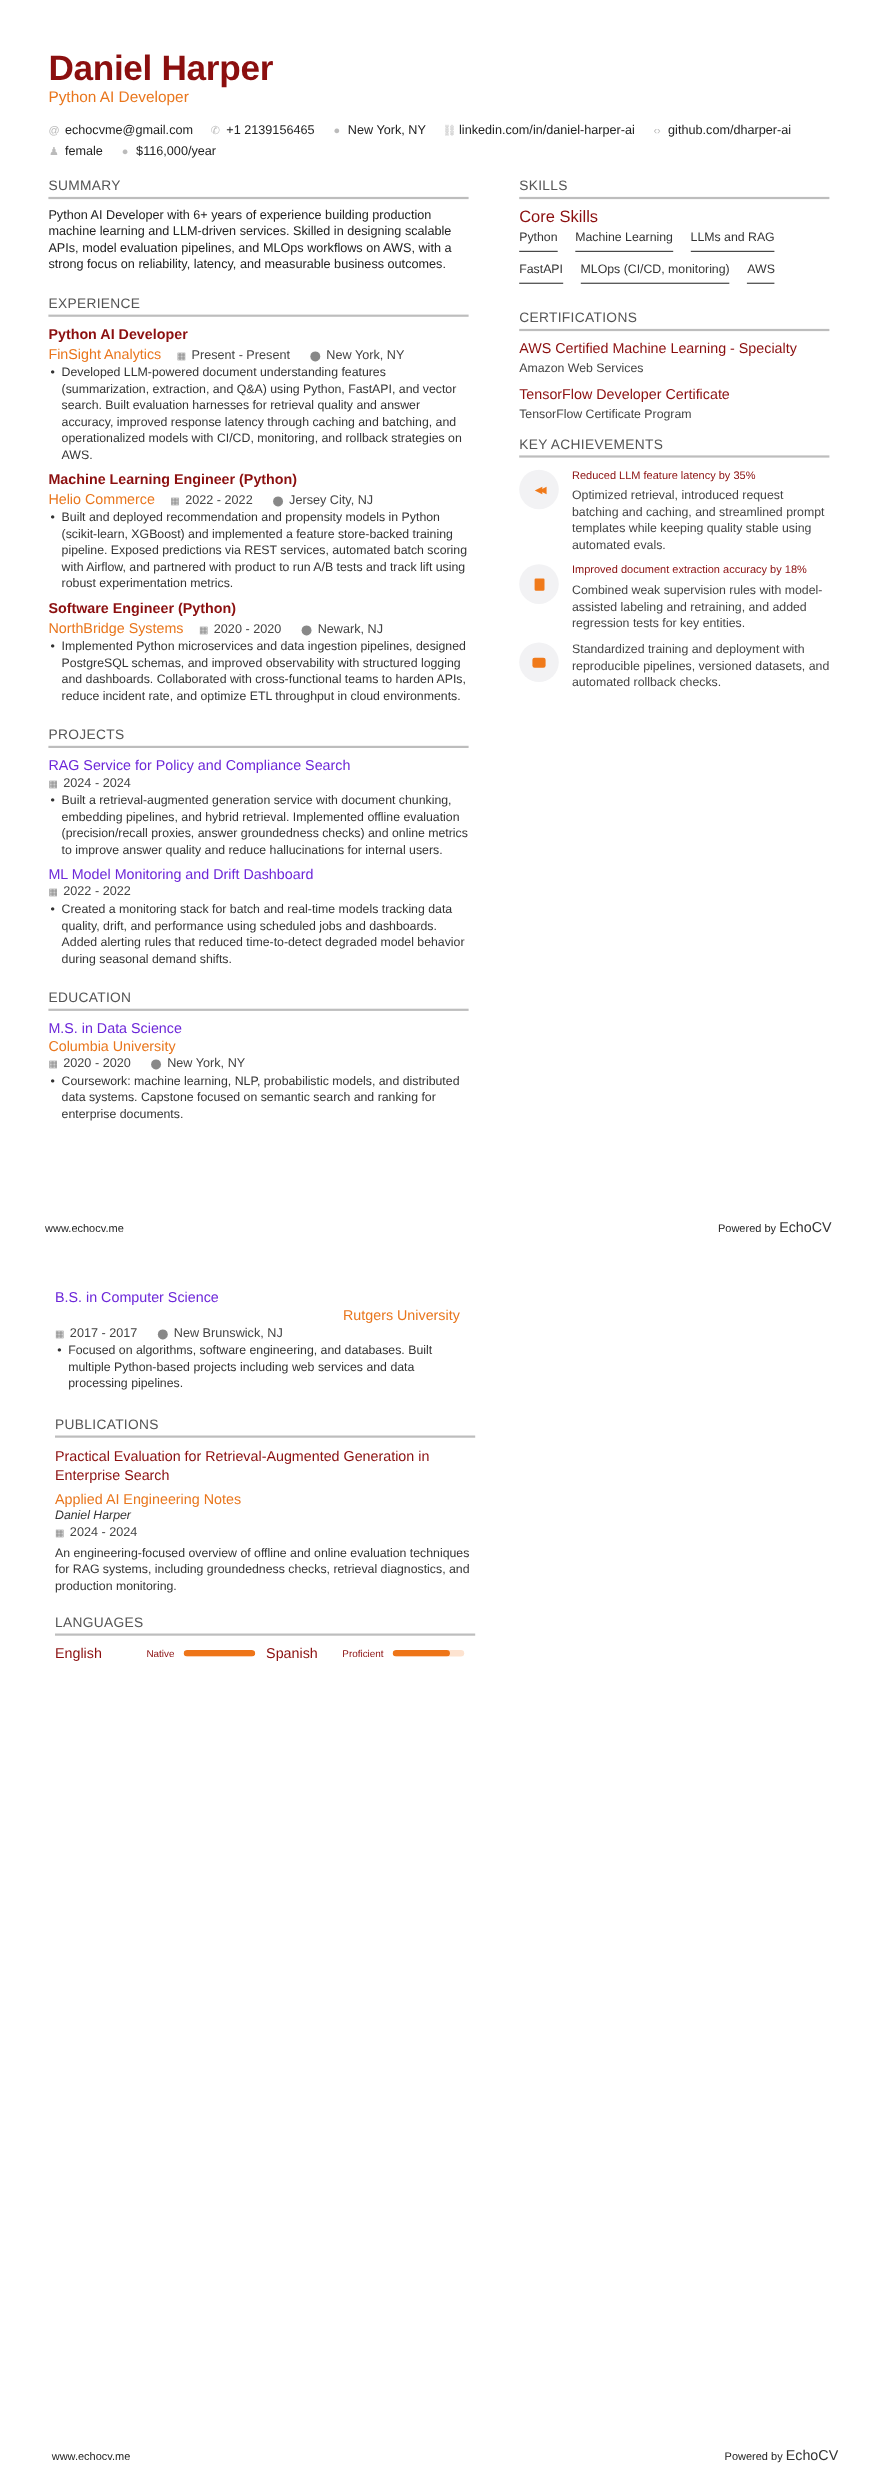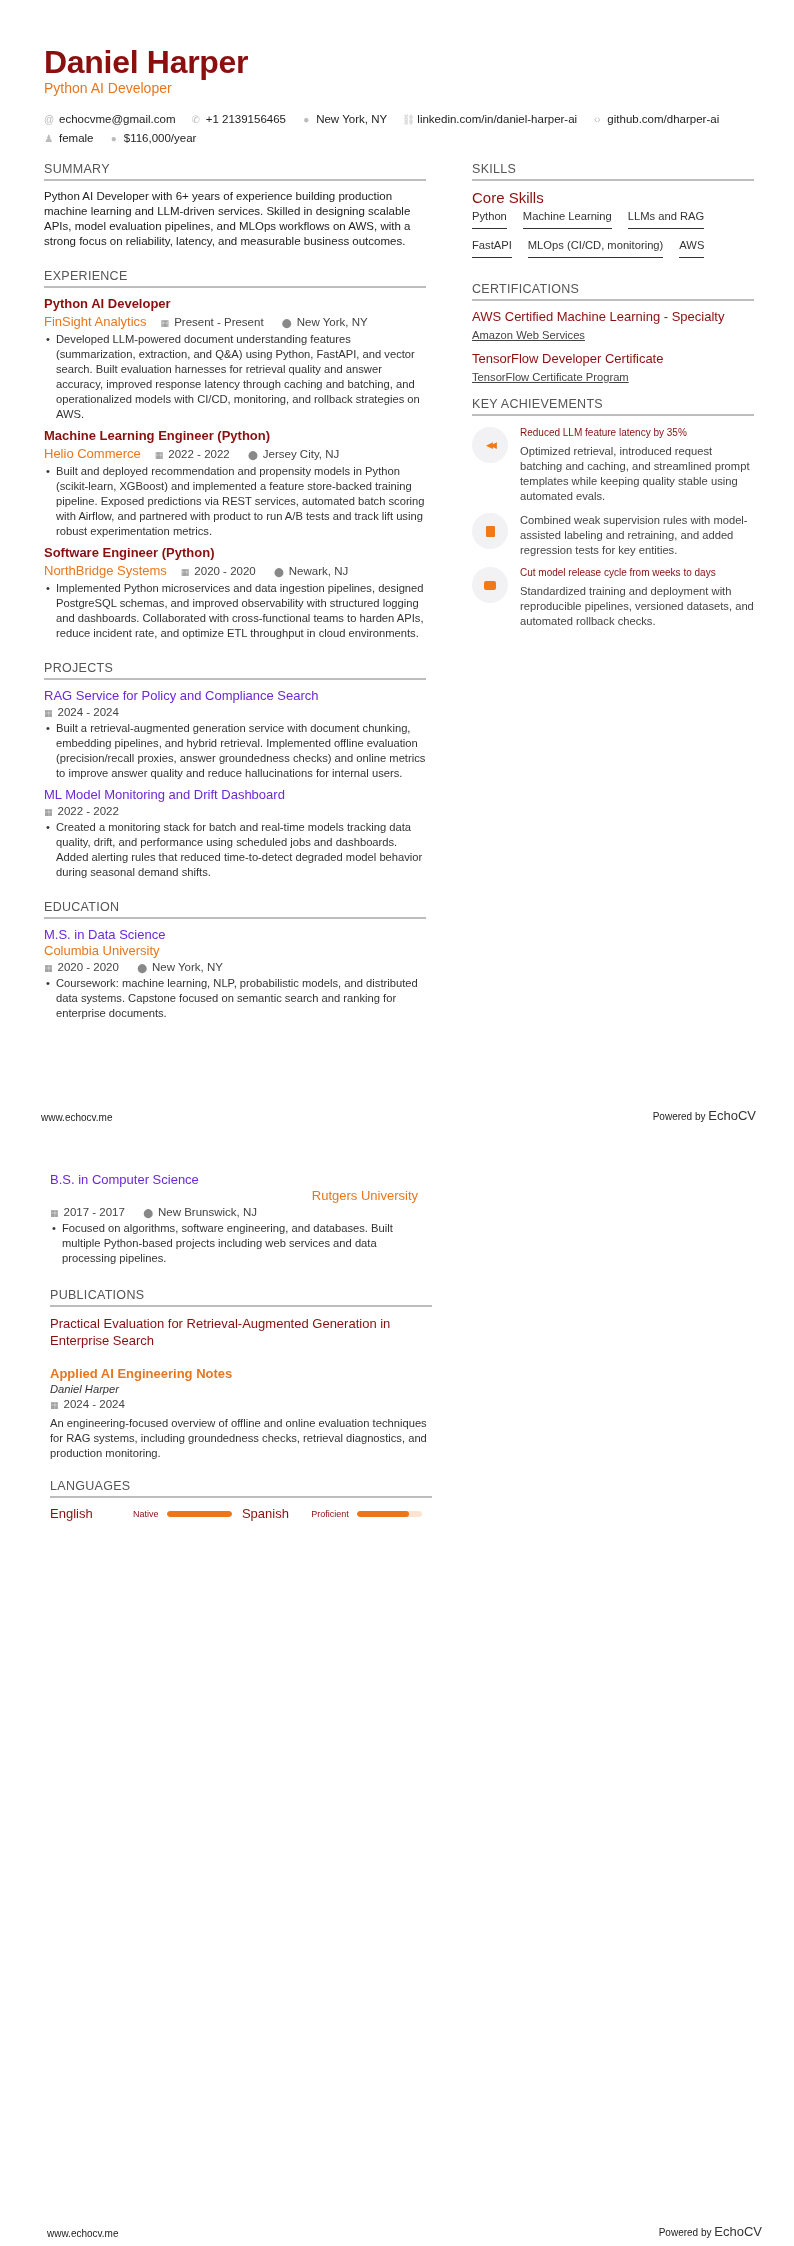--- a/index.html
+++ b/index.html
@@ -22,34 +22,34 @@
   .meta { display: inline-flex; align-items: baseline; margin-right: 18px; color: #444; font-size: 11.5px; }
   .meta .mi { color: #888; font-size: 9px; margin-right: 5px; }
   ul.bul { list-style: none; margin: 3px 0 0 0; }
   ul.bul li { position: relative; padding-left: 12px; font-size: 11.2px; line-height: 15px; color: #333; }
   ul.bul li::before { content: "•"; position: absolute; left: 2px; top: 0; color: #333; }
   .proj-t { font-size: 13px; color: #6d28d9; margin-top: 2px; }
   .sk-h { font-size: 15px; color: #8b0f0f; margin-top: 2px; }
   .sk-wrap { display: flex; flex-wrap: wrap; margin-top: 4px; }
   .sk-tag { font-size: 11.2px; color: #333; padding-bottom: 6px; border-bottom: 1.5px solid #333; margin: 0 16px 10px 0; }
   .cert-t { font-size: 13px; color: #8b0f0f; }
-  .cert-s { font-size: 11.2px; color: #444; margin-top: 5px; margin-bottom: 10px; text-decoration: underline; }
+  .cert-s { font-size: 11.2px; color: #444; margin-top: 5px; margin-bottom: 10px; }
   .ach { display: flex; margin-bottom: 6px; }
   .ach-ic { width: 36px; height: 36px; border-radius: 50%; background: #f2f2f4; color: #f07a1a; display: flex; align-items: center; justify-content: center; font-size: 12px; flex: 0 0 36px; margin-right: 12px; margin-top: 3px; }
   .ach-t { font-size: 10px; color: #8b0f0f; line-height: 17px; }
   .ach-d { font-size: 11.2px; color: #444; line-height: 15px; margin-top: 3px; }
   .footer { position: absolute; font-size: 10px; color: #222; }
   .footer .brand { font-size: 13px; color: #333; }
   .lang-row { display: flex; align-items: center; margin-top: 6px; }
   .lang-n { font-size: 13px; color: #8b0f0f; width: 84px; }
   .lang-l { font-size: 9px; color: #8b0f0f; margin-right: 8px; }
   .lang-bar { width: 66px; height: 6px; border-radius: 3px; background: #fde3d0; margin-right: 10px; overflow: hidden; }
   .lang-fill { height: 100%; background: #ee7518; border-radius: 3px; }
   .pub-t { font-size: 13px; color: #8b0f0f; line-height: 17px; }
-  .pub-s { font-size: 13px; color: #e9761d; margin-top: 17px; font-weight: bold; }
+  .pub-s { font-size: 13px; color: #e9761d; margin-top: 6px; }
   .pub-a { font-size: 11.2px; color: #333; font-style: italic; margin-top: 2px; }
   .pub-d { font-size: 11.2px; color: #333; line-height: 15px; margin-top: 6px; }
 </style>
 </head>
 <body>
 
 <div class="page1">
   <div class="name">Daniel Harper</div>
   <div class="title">Python AI Developer</div>
 
@@ -207,29 +207,29 @@
         <div>
           <div class="ach-t">Reduced LLM feature latency by 35%</div>
           <div class="ach-d">Optimized retrieval, introduced request batching and caching, and streamlined prompt templates while keeping quality stable using automated evals.</div>
         </div>
       </div>
       <div class="ach">
         <div class="ach-ic">
             <span style="display:inline-block;width:9px;height:11px;background:#f07a1a;border-radius:1px;"></span>
           </div>
         <div>
+          <div class="ach-t">Improved document extraction accuracy by 18%</div>
           <div class="ach-d">Combined weak supervision rules with model-assisted labeling and retraining, and added regression tests for key entities.</div>
         </div>
       </div>
       <div class="ach">
         <div class="ach-ic">
             <span style="display:inline-block;width:12px;height:9px;background:#f07a1a;border-radius:2px;"></span>
           </div>
         <div>
-          <div class="ach-t">Cut model release cycle from weeks to days</div>
           <div class="ach-d">Standardized training and deployment with reproducible pipelines, versioned datasets, and automated rollback checks.</div>
         </div>
       </div>
     </div>
   </div>
 
   <div class="footer" style="left:41px; top:1112px;">www.echocv.me</div>
   <div class="footer" style="right:38px; top:1108px;">
     <span>Powered by </span><span class="brand">EchoCV</span>
   </div>

